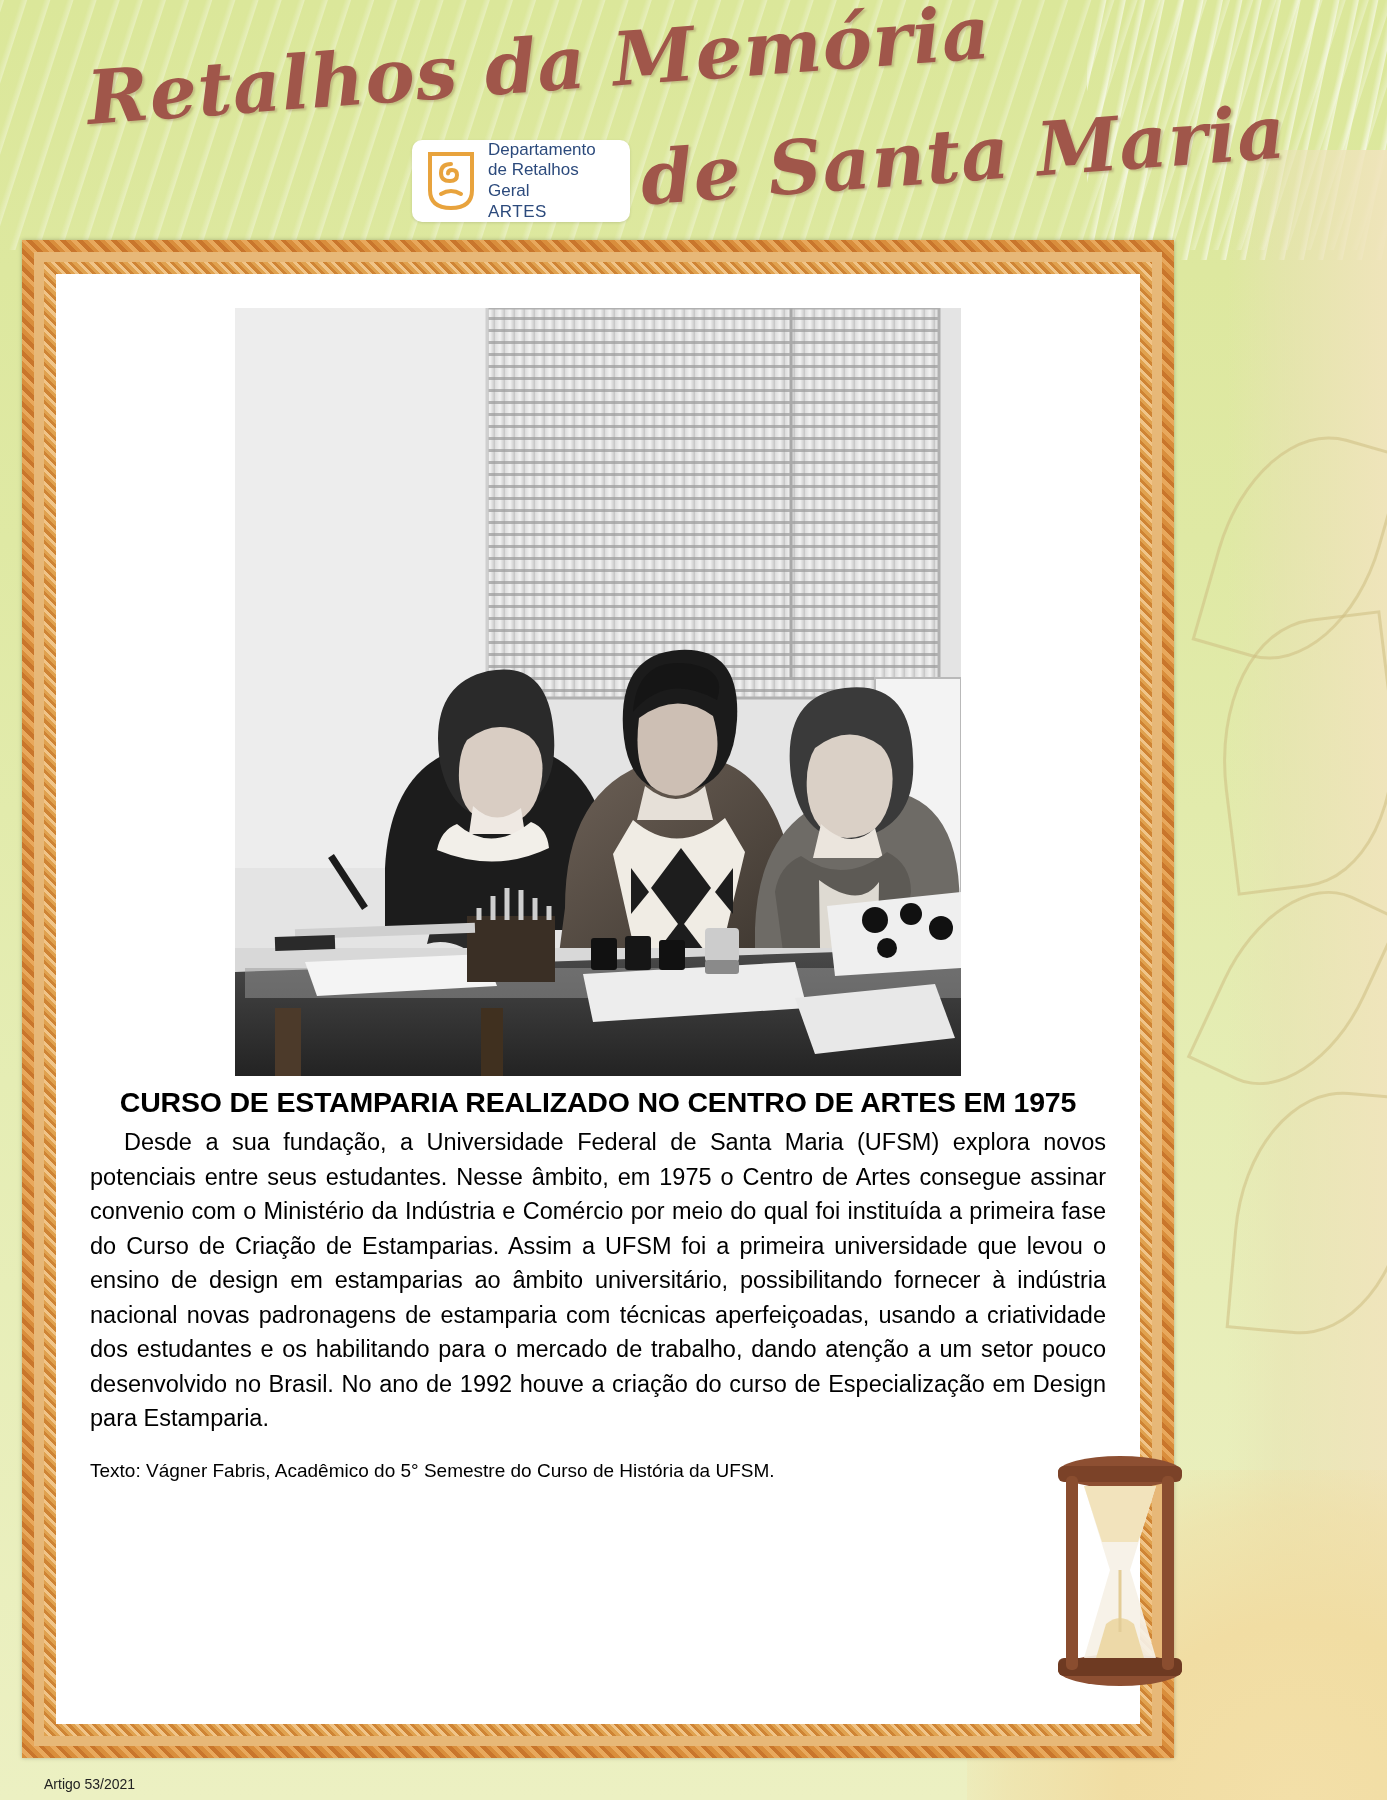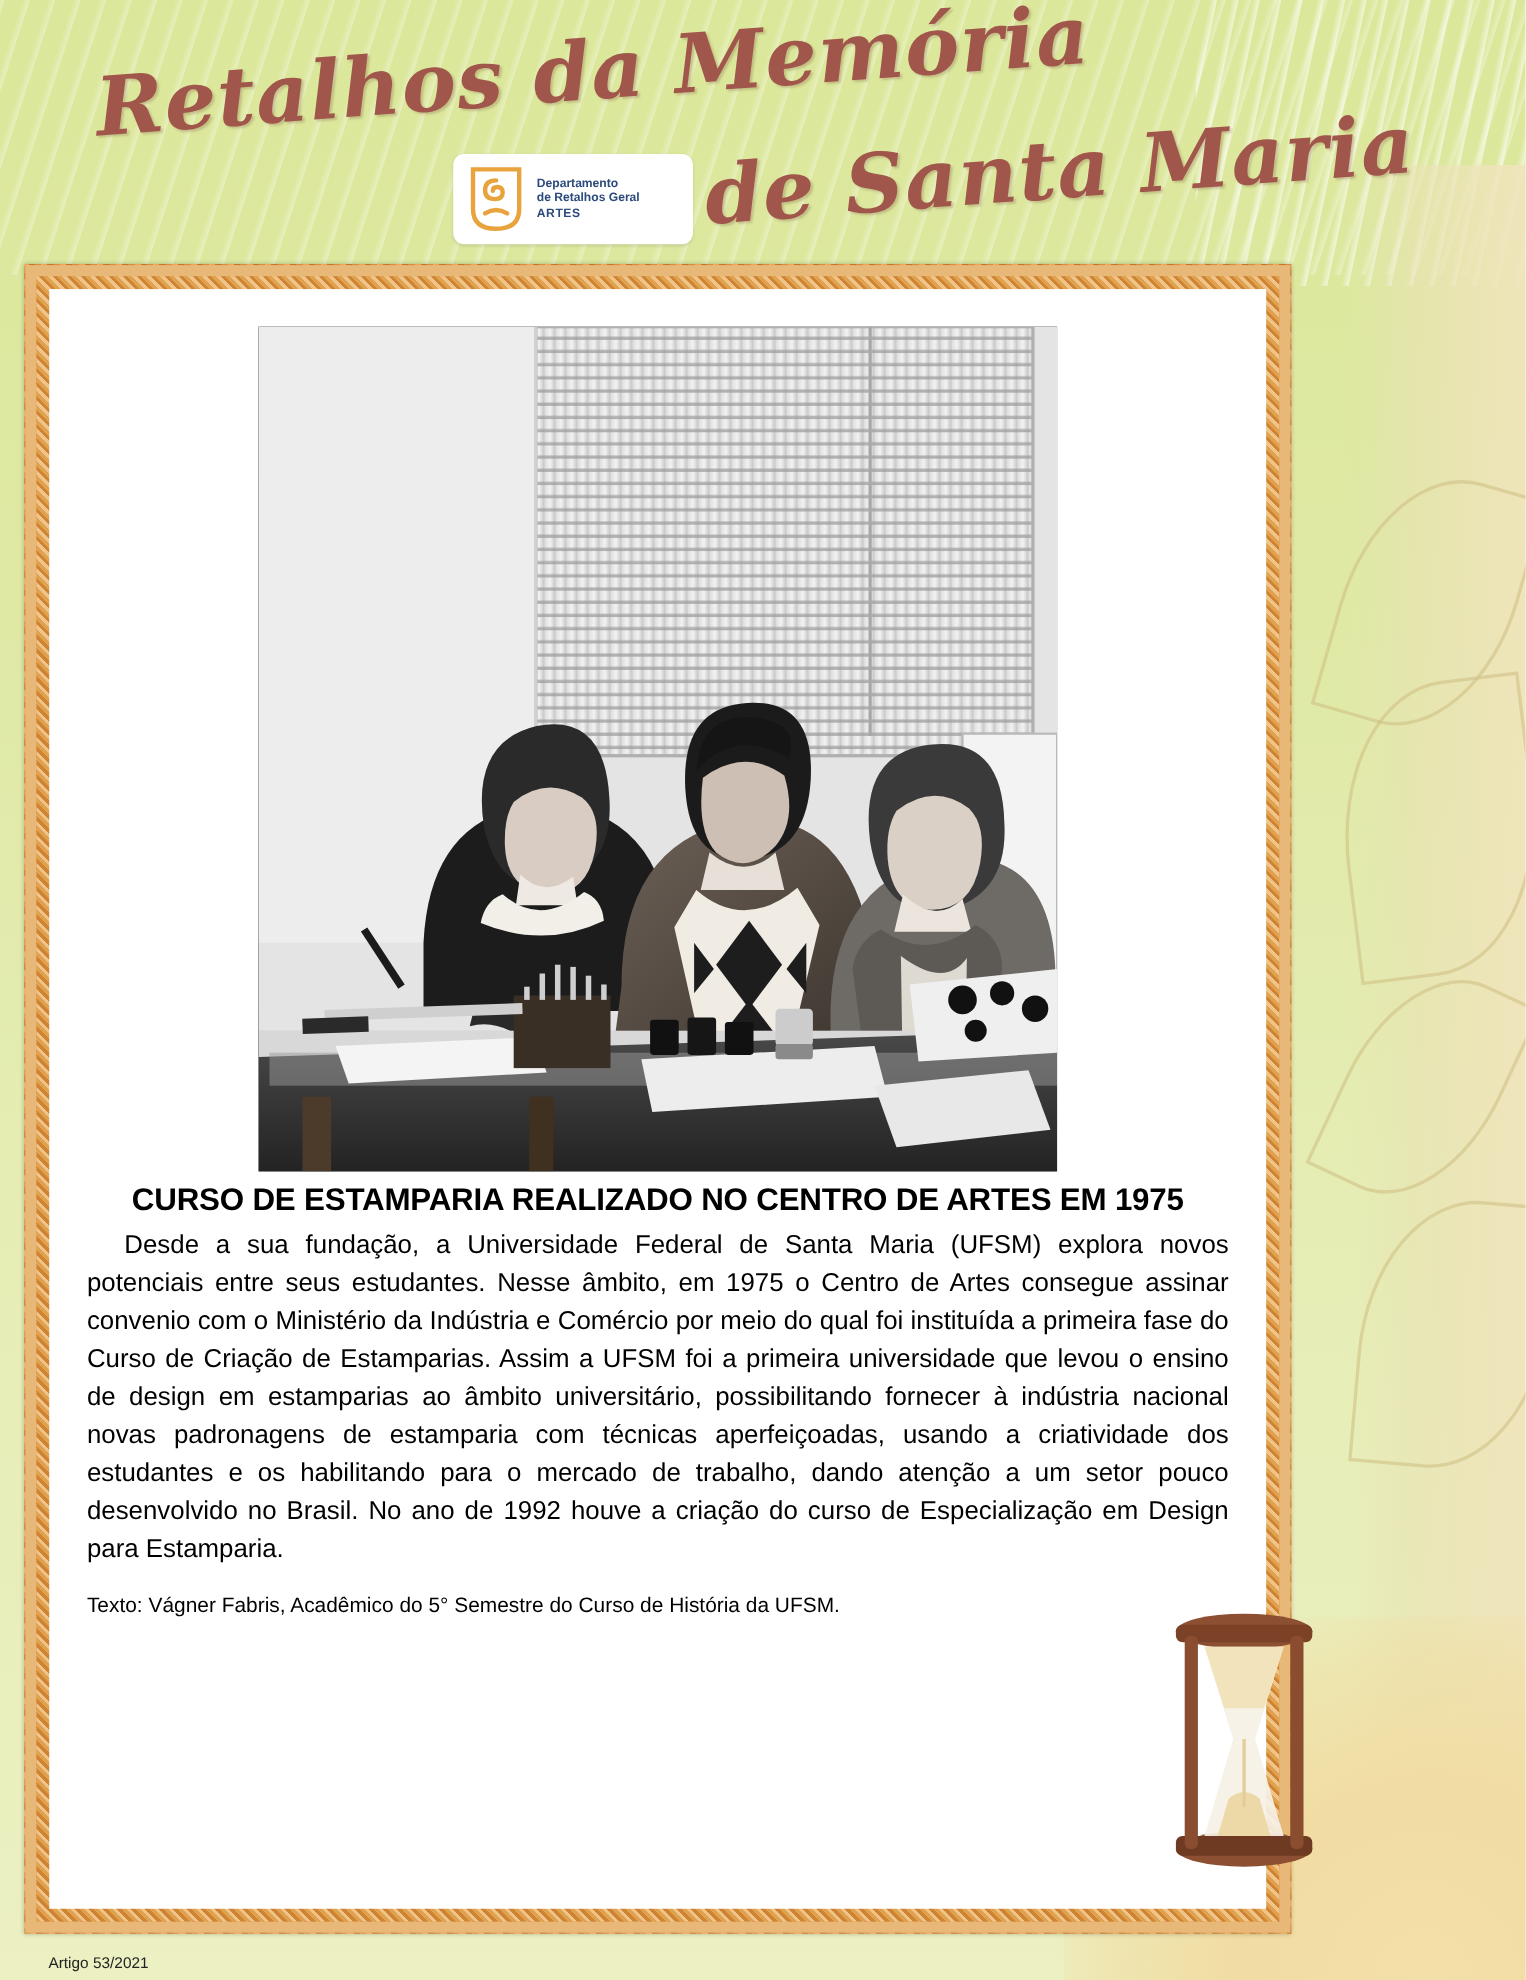--- a/index.html
+++ b/index.html
@@ -122,36 +122,35 @@
     box-sizing: border-box;
     box-shadow: 0 1px 3px rgba(0,0,0,.12);
   }
   .logo-mark {
     width: 58px; height: 62px;
     flex: 0 0 58px;
     position: relative;
   }
   .logo-text {
     font-family: "Liberation Sans", sans-serif;
-    font-size: 11px;
+    font-size: 17px;
     line-height: 1.22;
     color: #2c4a7c;
-    font-weight: bold;
   }
   .logo-text .l3 { letter-spacing: .5px; }
 
   
   .frame-outer {
     position: absolute;
     left: 22px; top: 240px;
     width: 1152px; height: 1518px;
     box-sizing: border-box;
     background:
       repeating-linear-gradient(45deg, #d98e3c 0 4px, #e8a85c 4px 8px, #c9762c 8px 12px);
-    padding: 1px;
+    padding: 12px;
     box-shadow: 0 0 4px rgba(0,0,0,.25);
   }
   .frame-mid {
     width: 100%; height: 100%;
     box-sizing: border-box;
     border: 10px solid #e7b878;
     background:
       repeating-linear-gradient(45deg, #e0a24f 0 3px, #f0c488 3px 6px, #cf8434 6px 9px);
     padding: 12px;
   }

